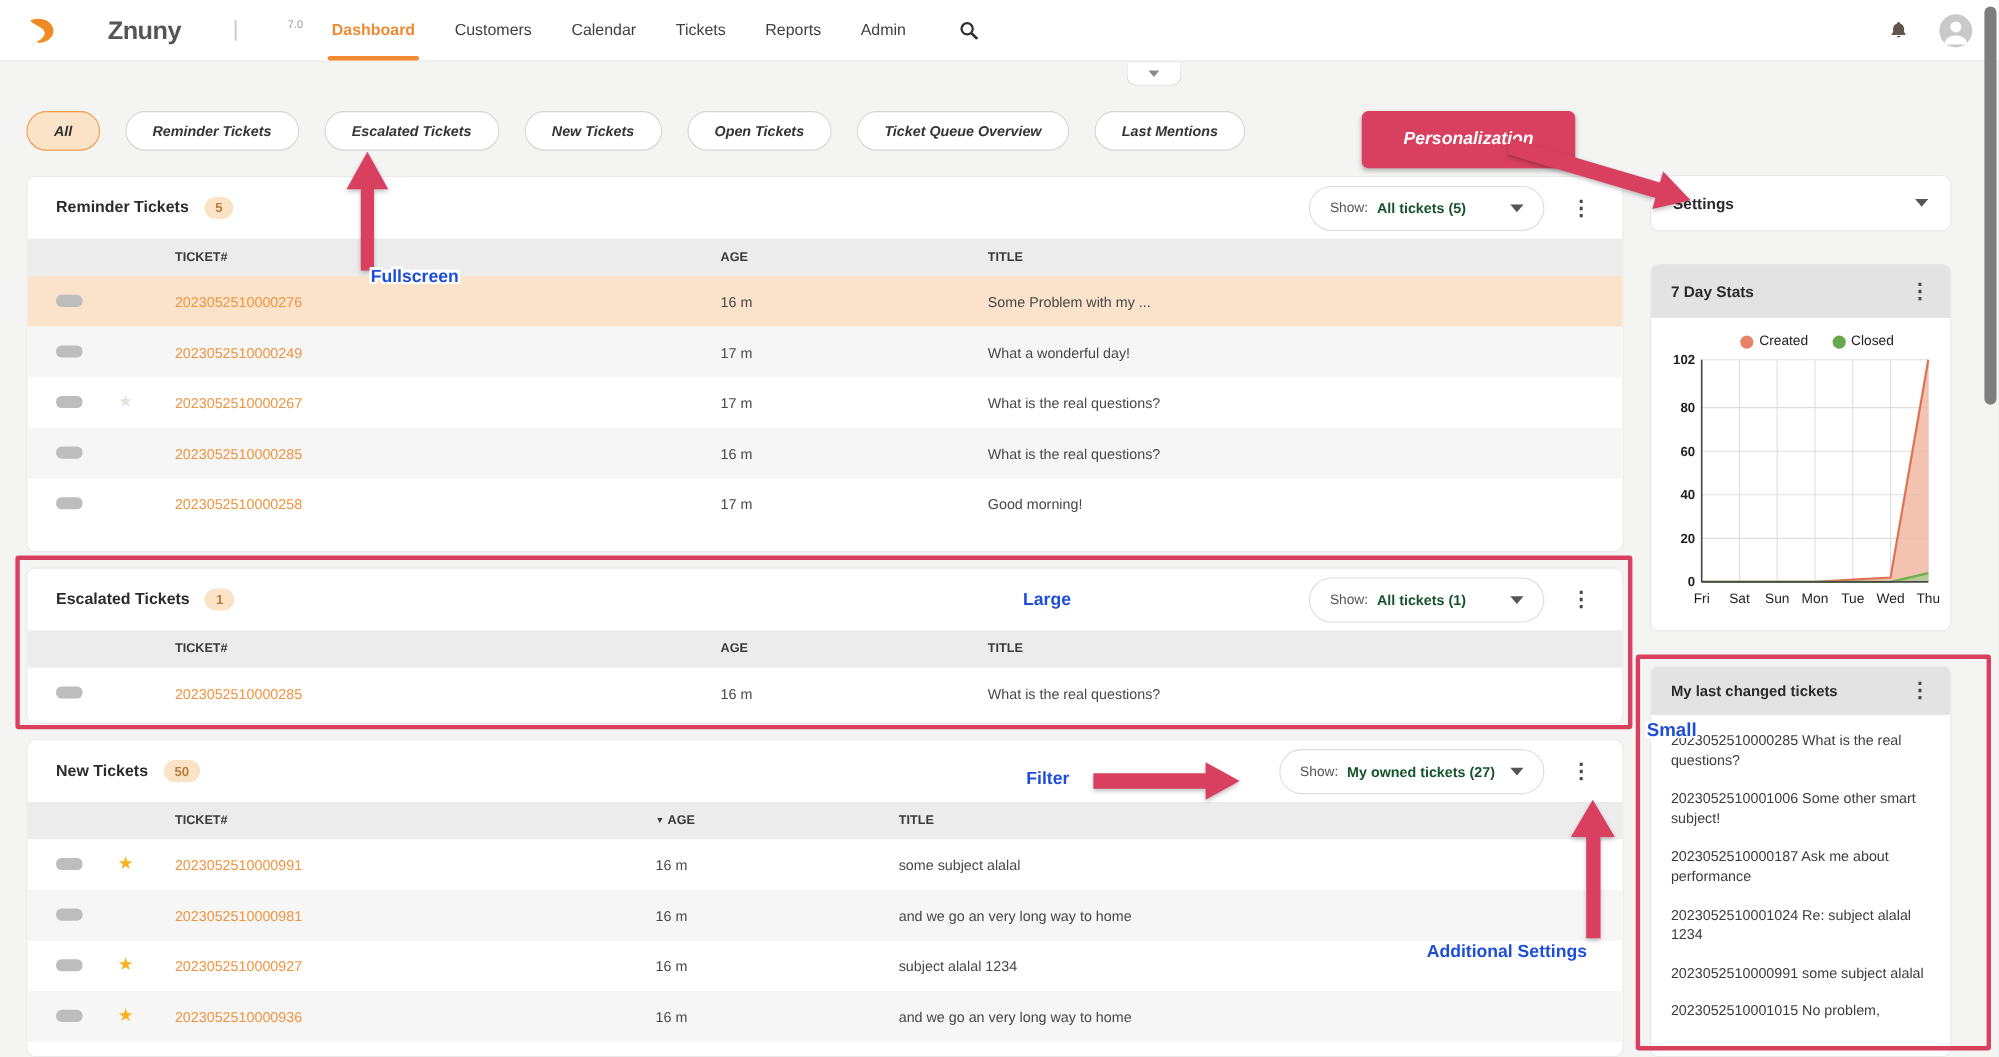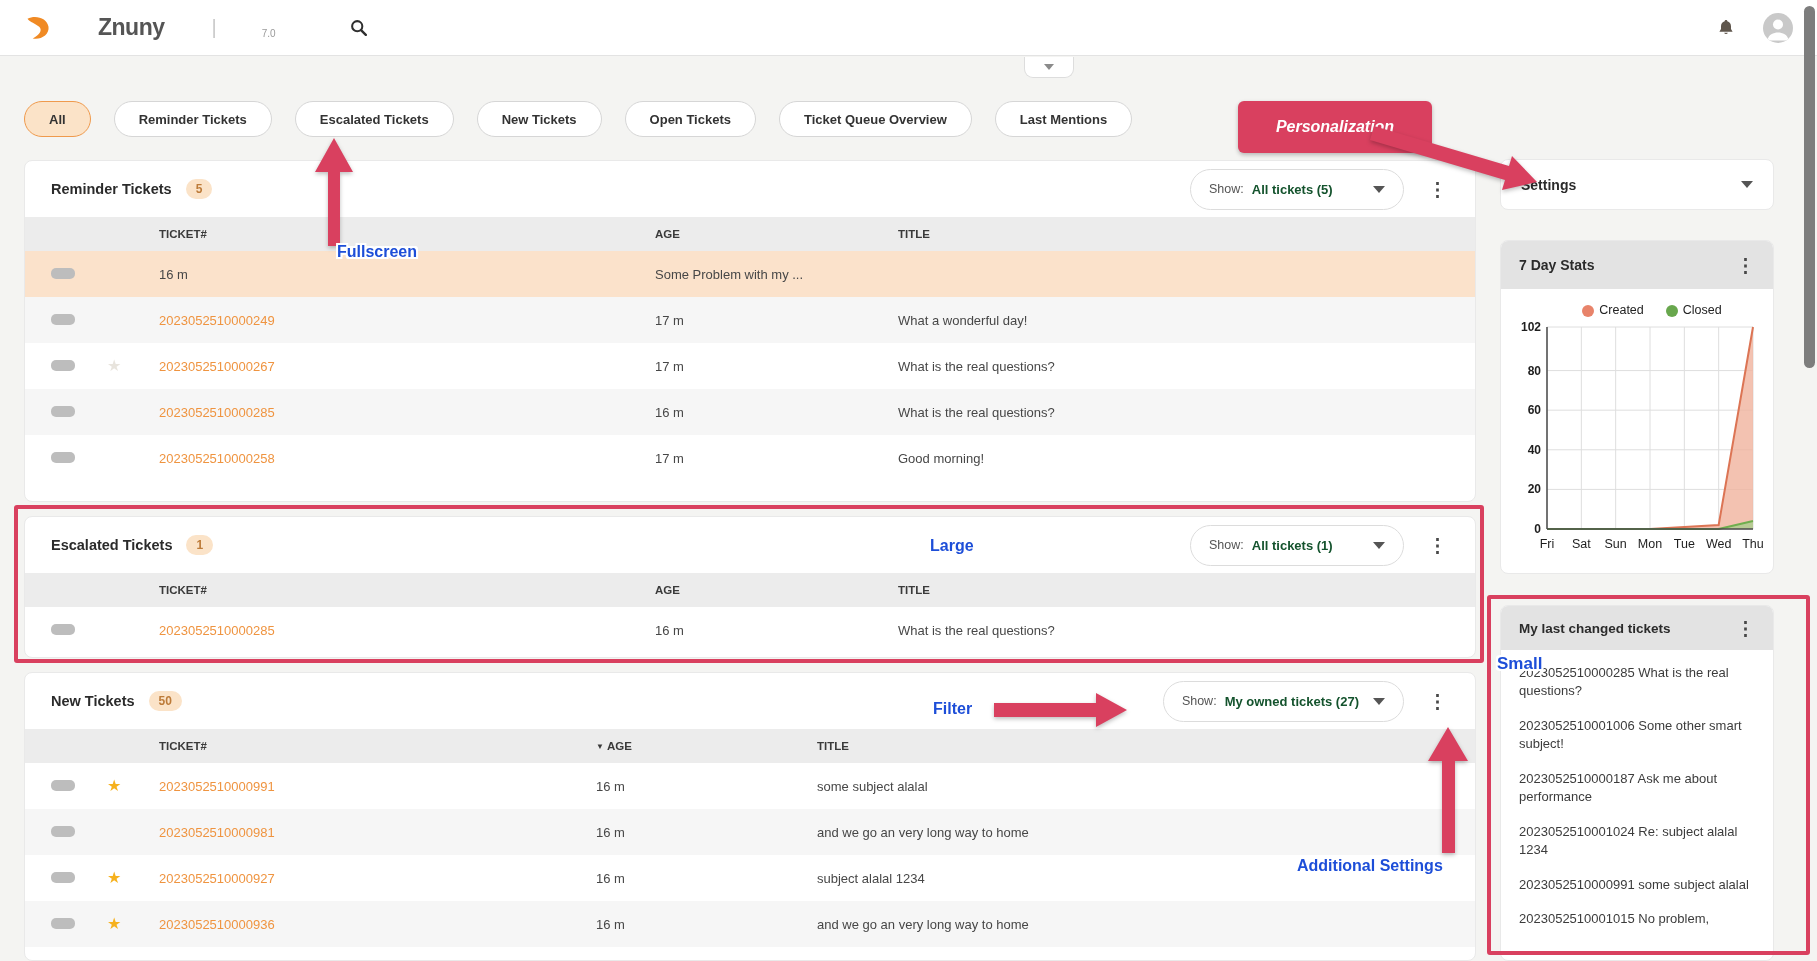--- a/index.html
+++ b/index.html
@@ -5,37 +5,37 @@
   html,body{margin:0;padding:0;background:#e9e9e9;}
   *{box-sizing:border-box;font-family:"Liberation Sans",sans-serif;}
   .screen{position:relative;width:1817px;height:961px;background:#f4f4f2;overflow:hidden;}
 
   
   .nav{position:absolute;left:0;top:0;width:100%;height:56px;background:#fff;border-bottom:1px solid #e3e3e3;display:flex;align-items:center;padding:0 24px;}
   .logo{display:flex;align-items:center;margin-right:26px;gap:40px;}
   .logo svg{width:28px;height:28px;margin-right:6px;}
   .brand{font-size:23px;font-weight:bold;color:#555;letter-spacing:-0.5px;}
   .brand-div{color:#c9c9c9;font-size:20px;margin:0 5px 0 7px;font-weight:300;}
-  .brand-ver{font-size:10px;color:#9a9a9a;align-self:flex-end;margin-bottom:3px;}
+  .brand-ver{font-size:10px;color:#9a9a9a;align-self:flex-end;margin-bottom:14px;}
   .nav-menu{display:flex;align-items:center;gap:36px;height:100%;}
   .nav-item{position:relative;height:100%;display:flex;align-items:center;font-size:14.5px;color:#3f3f3f;cursor:pointer;}
   .nav-item.active{color:#ef8a33;font-weight:bold;}
   .nav-item.active::after{content:"";position:absolute;left:-4px;right:-4px;bottom:0;height:4px;border-radius:3px;background:#ef8a33;}
   .nav-search{margin-left:42px;}
   .nav-right{margin-left:auto;display:flex;align-items:center;gap:22px;}
   .icon-btn{width:30px;height:30px;display:flex;align-items:center;justify-content:center;cursor:pointer;}
   .avatar{width:30px;height:30px;border-radius:50%;background:#c9c9c9;overflow:hidden;display:flex;align-items:center;justify-content:center;cursor:pointer;}
 
   
   .collapse-tab{position:absolute;left:1024px;top:57px;width:50px;height:21px;background:#fff;border:1px solid #ddd;border-top:none;border-radius:0 0 9px 9px;display:flex;align-items:center;justify-content:center;cursor:pointer;}
   .tri-down{width:0;height:0;border-left:5px solid transparent;border-right:5px solid transparent;border-top:6px solid #8b8b8b;}
 
   
   .filter-row{position:absolute;left:24px;top:101px;display:flex;gap:23px;}
-  .fpill{height:36px;padding:0 24px;border-radius:18px;background:#fff;border:1px solid #d6d6d6;display:flex;align-items:center;font-size:13px;font-weight:bold;color:#333;cursor:pointer;white-space:nowrap;}
+  .fpill{height:36px;padding:0 24px;border-radius:18px;background:#fff;border:1px solid #d6d6d6;display:flex;align-items:center;font-size:13px;font-weight:bold;color:#333;cursor:pointer;white-space:nowrap;font-style:italic;}
   .fpill.active{background:#fbe3c8;border:1px solid #ef9a4d;}
 
   
   .card{position:absolute;background:#fff;border:1px solid #e9e9e9;border-radius:8px;overflow:hidden;}
   .wcard{left:24px;width:1452px;}
   .whead{height:56px;display:flex;align-items:center;padding:0 28px 0 26px;}
   .wtitle{font-size:14.5px;font-weight:bold;color:#2b2b2b;}
   .badge{margin-left:14px;background:#fbe3c8;color:#bd7b39;font-size:12px;font-weight:bold;padding:3px 10px;border-radius:10px;}
   .whead-right{margin-left:auto;display:flex;align-items:center;gap:24px;}
   .show-pill{min-width:214px;height:41px;border:1px solid #dcdcdc;border-radius:21px;display:flex;align-items:center;padding:0 18px;cursor:pointer;background:#fff;justify-content:space-between;}
@@ -83,20 +83,28 @@
 
   <div class="nav">
     <div class="logo">
       <svg viewBox="0 0 24 24">
           <path d="M3 4 C10 0.5 20 3.5 21 11 C22 18 14 22.5 7.5 21 C13.5 18 16 14 13 11 C10 8 5 7 3 4 Z" fill="#f08a24"></path>
         </svg>
       <span class="brand">Znuny</span>
       <span class="brand-div">|</span>
       <span class="brand-ver">7.0</span>
     </div>
+    <div class="nav-menu">
+        <div class="nav-item active">Dashboard</div>
+        <div class="nav-item">Customers</div>
+        <div class="nav-item">Calendar</div>
+        <div class="nav-item">Tickets</div>
+        <div class="nav-item">Reports</div>
+        <div class="nav-item">Admin</div>
+      </div>
     <div class="icon-btn nav-search">
       <svg width="17" height="17" viewBox="0 0 20 20">
           <circle cx="8.5" cy="8.5" r="6" fill="none" stroke="#2f2f2f" stroke-width="2.4"></circle>
           <line x1="13" y1="13" x2="18.6" y2="18.6" stroke="#2f2f2f" stroke-width="2.8" stroke-linecap="round"></line>
         </svg>
     </div>
     <div class="nav-right">
       <div class="icon-btn">
         <svg width="20" height="20" viewBox="0 0 24 24">
             <path d="M12 2.5c.9 0 1.6.7 1.6 1.5 2.6.7 4.4 3 4.4 5.8v3.4l1.9 3.3H4.1L6 13.2V9.8C6 7 7.8 4.7 10.4 4c0-.8.7-1.5 1.6-1.5Z" fill="#5f564c"></path>
@@ -142,20 +150,21 @@
       <div class="thead cols-a">
         <span></span>
         <span></span>
         <span>TICKET#</span>
         <span>AGE</span>
         <span>TITLE</span>
       </div>
       <div class="trow cols-a hl">
         <span><span class="pill-ic"></span></span>
         <span></span>
+        <span><a class="tlink">2023052510000276</a></span>
         <span>16 m</span>
         <span>Some Problem with my ...</span>
       </div>
       <div class="trow cols-a alt">
         <span><span class="pill-ic"></span></span>
         <span></span>
         <span><a class="tlink">2023052510000249</a></span>
         <span>17 m</span>
         <span>What a wonderful day!</span>
       </div>

